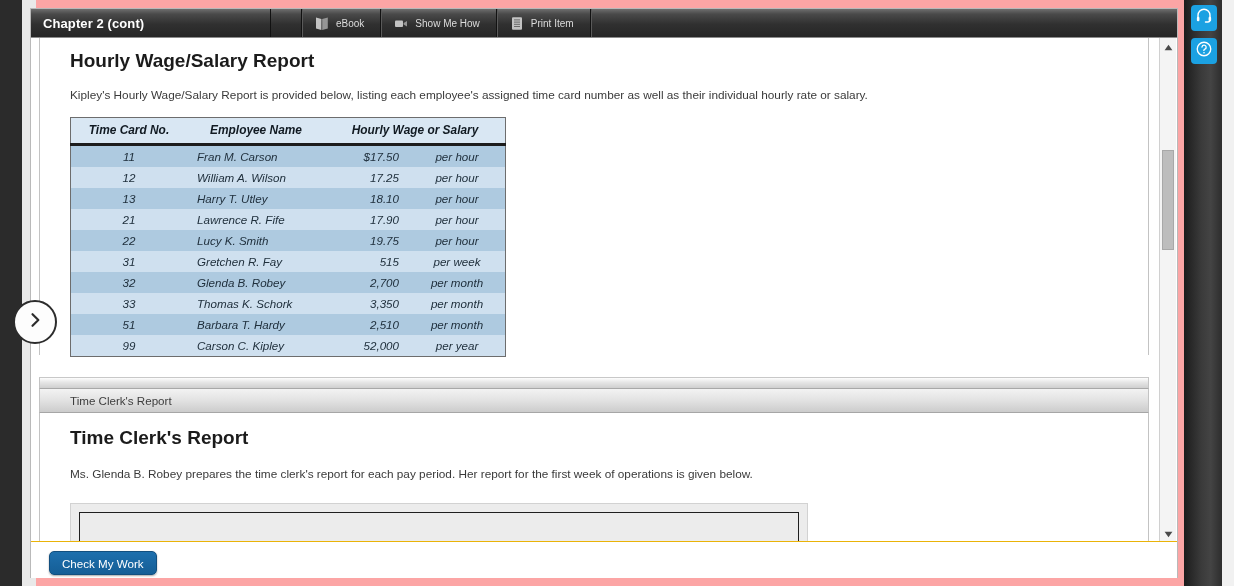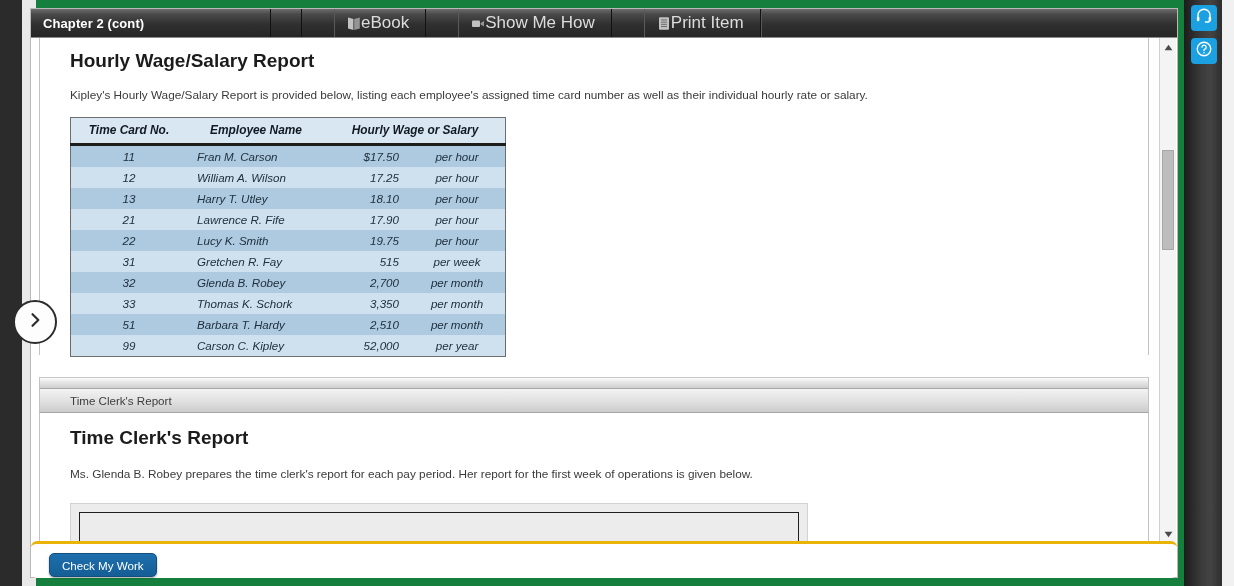--- a/index.html
+++ b/index.html
@@ -4,42 +4,42 @@
 <style>
   html,body{margin:0;padding:0;}
   body{
     width:1234px;height:586px;
     background:#1f1f1f;
     font-family:"Liberation Sans", sans-serif;
     overflow:hidden;
     position:relative;
   }
   
-  #app-frame{position:absolute;left:0;top:0;width:1234px;height:586px;background:#15803d;}
+  #app-frame{position:absolute;left:0;top:0;width:1234px;height:586px;background:#fca5a5;}
   #left-dark-strip{position:absolute;left:0;top:0;width:22px;height:586px;background:#2b2b2b;}
   #left-gray-gutter{position:absolute;left:22px;top:0;width:14px;height:586px;background:#e9e9e9;}
   #right-dark-rail{position:absolute;left:1184px;top:0;width:38px;height:586px;
      background:linear-gradient(to right,#1c1c1c 0%,#3a3a3a 45%,#444 70%,#2d2d2d 100%);}
   #right-edge-light{position:absolute;left:1222px;top:0;width:12px;height:586px;background:#f1f1f1;}
 
   
   #window{position:absolute;left:30px;top:8px;width:1148px;height:570px;background:#ffffff;
      border:1px solid #b9b9b9;box-sizing:border-box;}
 
   
   #titlebar{position:absolute;left:0;top:0;width:1146px;height:28px;
      background:linear-gradient(to bottom,#6e6e6e 0%,#4a4a4a 18%,#303030 55%,#262626 100%);
      display:flex;align-items:stretch;}
   #chapter-title{width:240px;display:flex;align-items:center;padding-left:12px;box-sizing:border-box;
      color:#ffffff;font-size:13px;font-weight:bold;letter-spacing:.1px;
      border-right:1px solid #111;}
   .spacer-cell{width:30px;border-right:1px solid #111;}
-  .tabbtn{display:flex;align-items:center;gap:0;padding:0 16px 0 12px;box-sizing:border-box;
+  .tabbtn{display:flex;align-items:center;gap:7px;padding:0 16px 0 12px;box-sizing:border-box;
      border-right:1px solid #121212;border-left:1px solid #5a5a5a;
-     color:#dcdcdc;font-size:17px;cursor:pointer;margin-left:32px;}
+     color:#dcdcdc;font-size:10px;cursor:pointer;}
   .tabbtn:first-of-type{border-left:none;}
   .tabbtn .lbl{white-space:nowrap;}
   .tabicon{width:14px;height:15px;flex:0 0 auto;display:block;opacity:.92;}
   #tab-filler{flex:1 1 auto;border-left:1px solid #5a5a5a;}
 
   
   #content-outer{position:absolute;left:0;top:28px;width:1146px;height:504px;background:#ffffff;
      border-top:1px solid #8c8c8c;box-sizing:border-box;}
   #content-pane{position:absolute;left:0;top:0;width:1128px;height:503px;overflow:hidden;background:#fff;}
 
@@ -88,21 +88,21 @@
      background:#f4f4f4;border-left:1px solid #d0d0d0;box-sizing:border-box;}
   .sb-btn{position:absolute;left:0;width:16px;height:16px;background:#f4f4f4;
      display:flex;align-items:center;justify-content:center;cursor:pointer;}
   #sb-up{top:0;}
   #sb-down{bottom:0;}
   #sb-thumb{position:absolute;left:2px;top:112px;width:12px;height:100px;
      background:#bdbdbd;border:1px solid #a8a8a8;box-sizing:border-box;cursor:pointer;}
 
   
   #footer{position:absolute;left:0;top:532px;width:1146px;height:37px;background:#ffffff;
-     border-top:3px solid #eab308;box-sizing:border-box;border-radius:6px;}
+     border-top:1px solid #eab308;box-sizing:border-box;}
   #check-my-work{position:absolute;left:18px;top:9px;height:22px;padding:0 12px;
      background:linear-gradient(to bottom,#1d6fad 0%,#155e96 100%);
      color:#fff;font-size:11.6px;border:1px solid #124f7f;border-radius:5px;
      display:flex;align-items:center;cursor:pointer;
      box-shadow:0 1px 2px rgba(0,0,0,.35);}
 
   
   #panel-toggle{position:absolute;left:13px;top:300px;width:40px;height:40px;border-radius:50%;
      background:#fdfdfd;border:2px solid #2c2c2c;display:flex;align-items:center;justify-content:center;
      cursor:pointer;z-index:40;}

